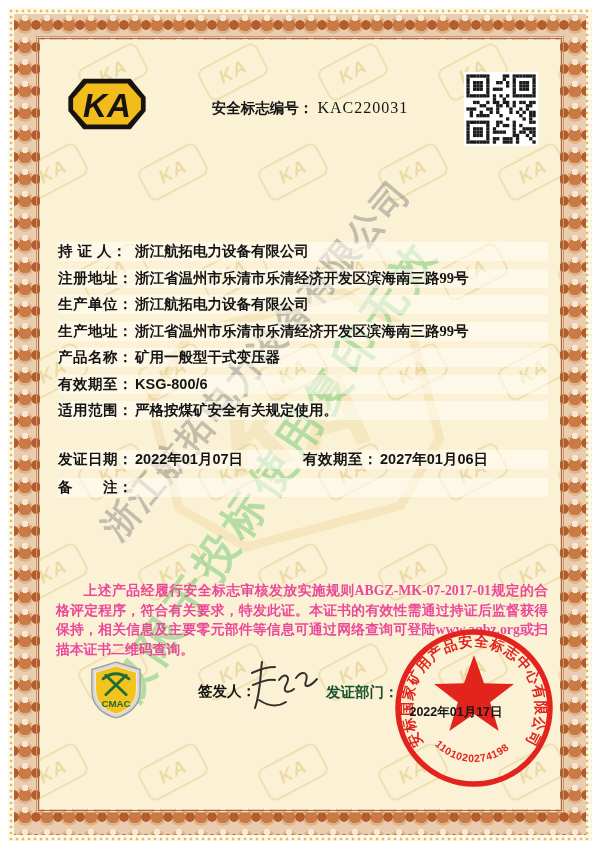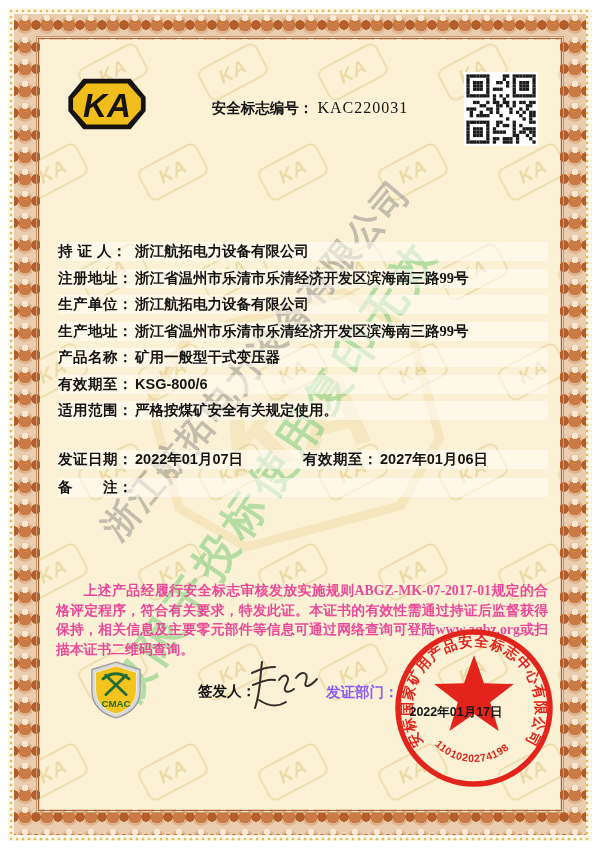--- a/index.html
+++ b/index.html
@@ -52,21 +52,21 @@
   .row.tech .lbl{min-width:0;margin-right:12px;}
   .row.dates{position:absolute;left:0;top:208px;width:100%;}
   .row.dates .sep{width:60px;}
   .row.remark{position:absolute;left:0;top:236px;width:100%;}
   .statement{position:absolute;left:56px;top:561px;width:492px;font-size:13.8px;
     line-height:19.5px;font-weight:700;color:#ec4899;text-align:justify;
     text-indent:2em;font-family:"Liberation Serif",serif;margin-top:20px;}
   .badge{position:absolute;left:90px;top:661px;}
   .signer-lbl{position:absolute;left:198px;top:682px;font-size:14.5px;font-weight:700;color:#141414;}
   .signature{position:absolute;left:248px;top:656px;}
-  .dept-lbl{position:absolute;left:326px;top:683px;font-size:14.5px;font-weight:700;color:#8b5cf6;}
+  .dept-lbl{position:absolute;left:326px;top:683px;font-size:14.5px;font-weight:700;color:#14532d;}
   .seal{position:absolute;left:390px;top:624px;z-index:8;}
   .seal text{font-family:"Liberation Sans",sans-serif;}
 </style>
 </head>
 <body>
 
 <div class="page">
 
   <div class="frame-dots"></div>
   <div class="frame-ornate"></div>

